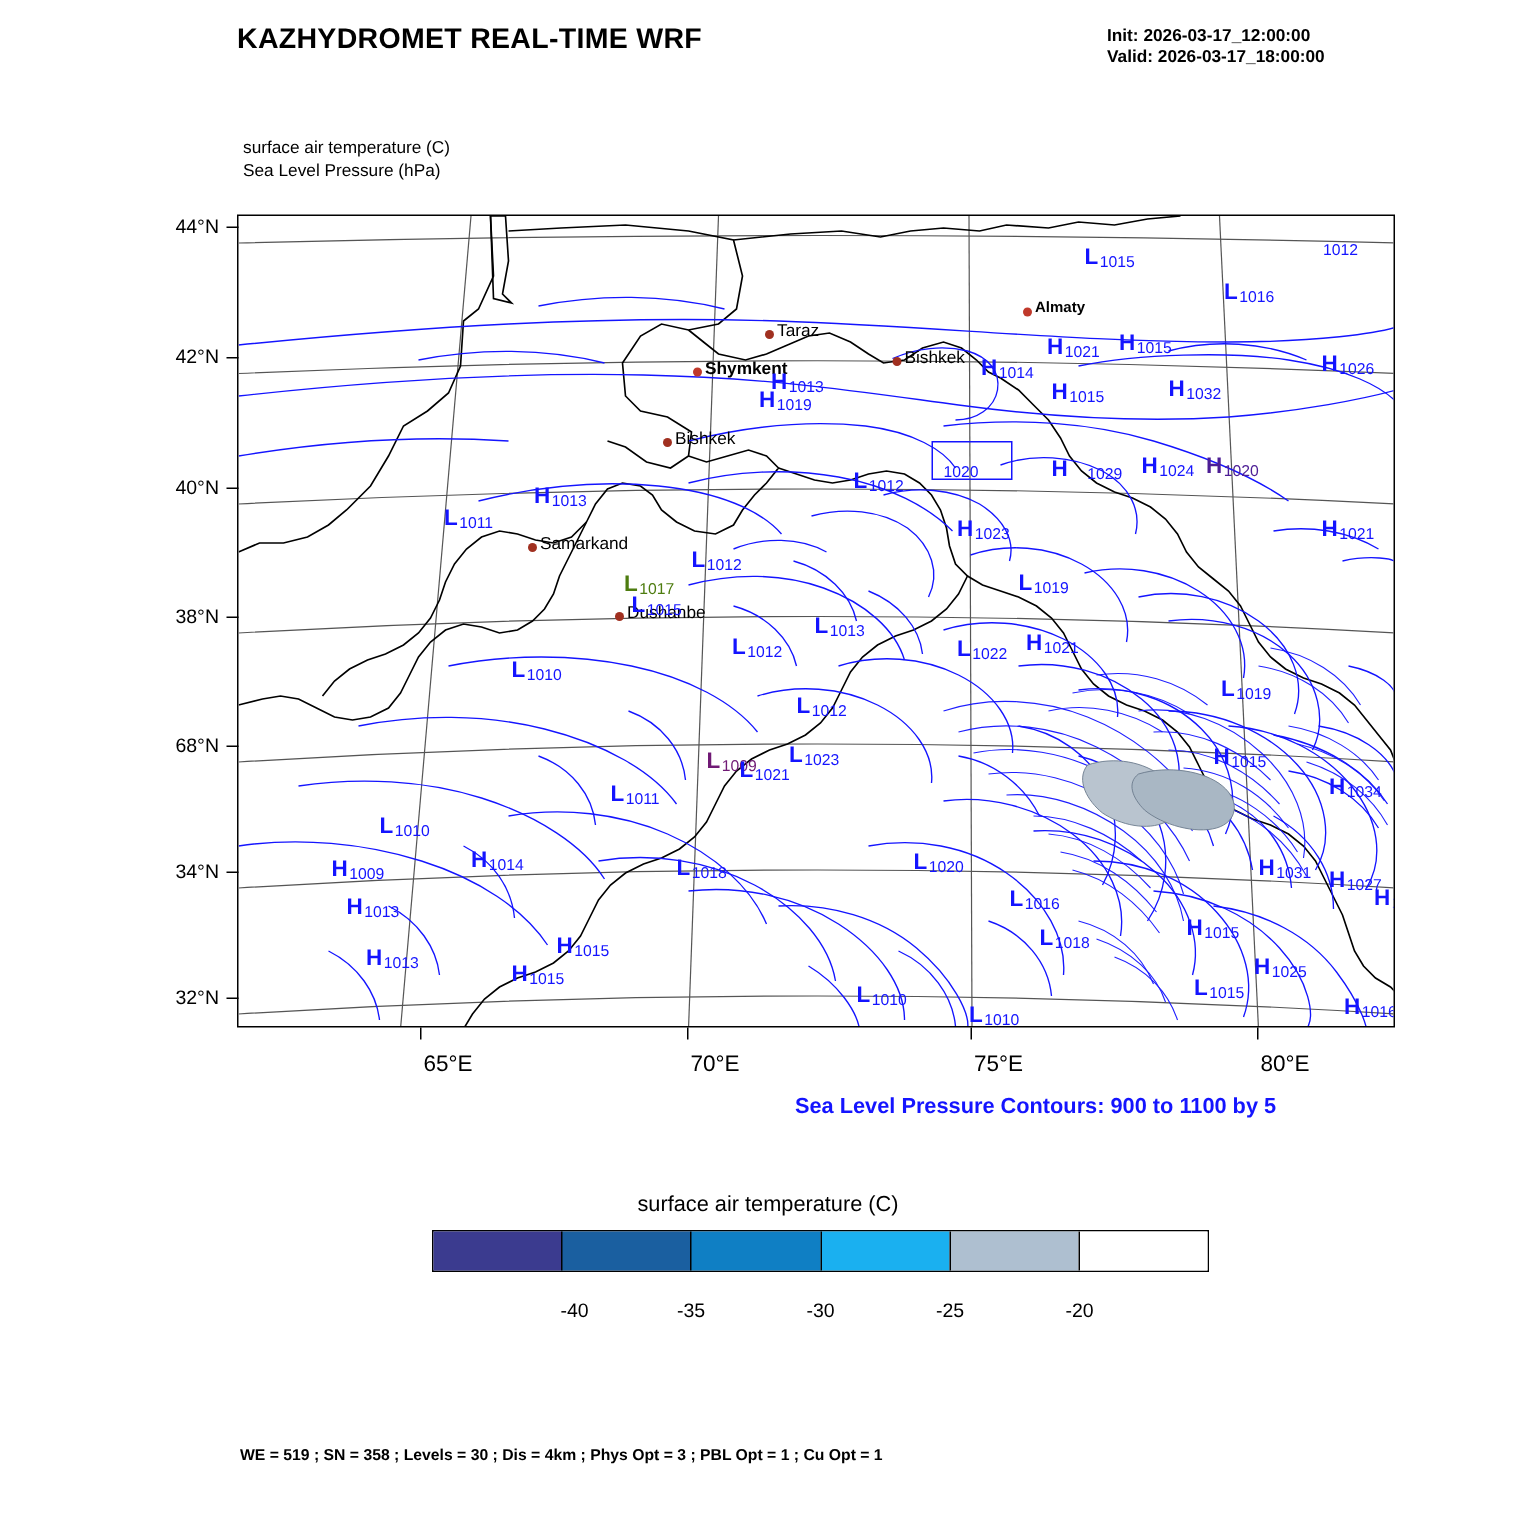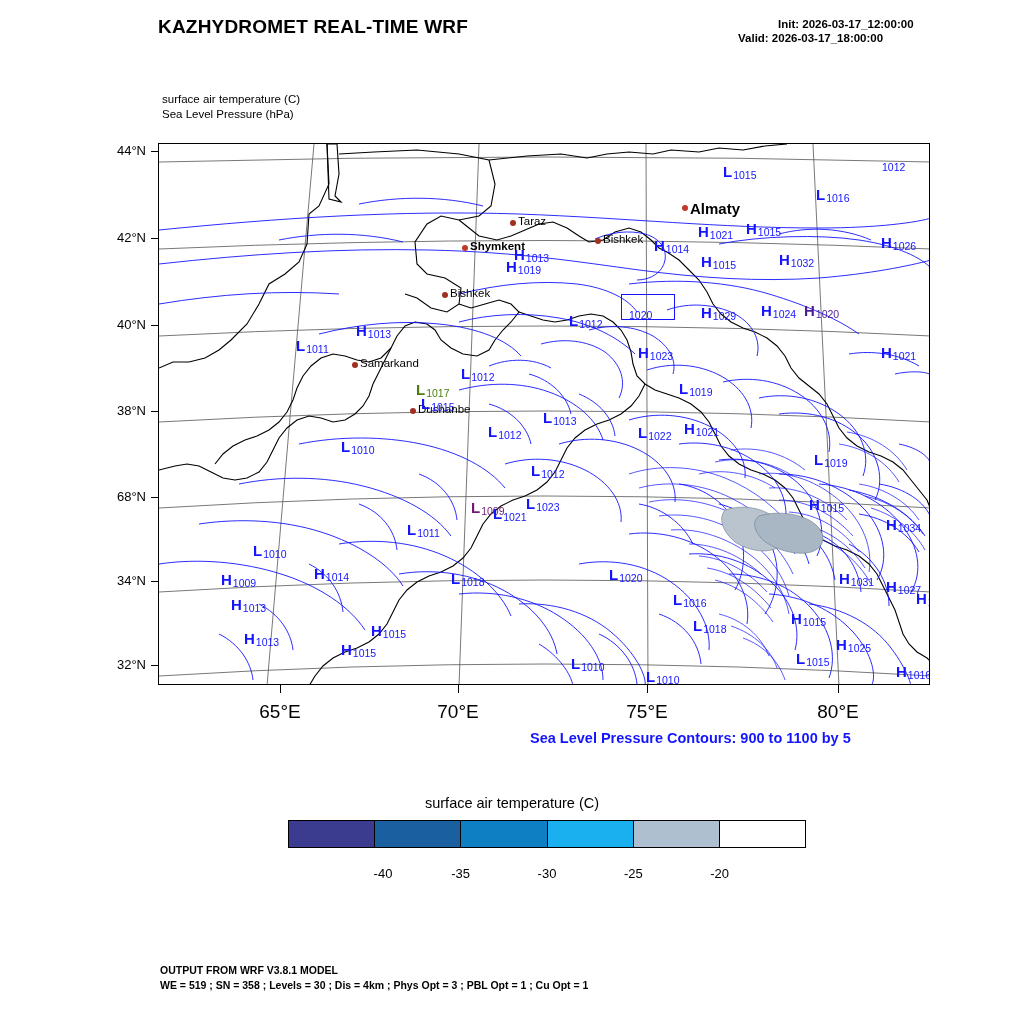--- a/index.html
+++ b/index.html
@@ -21,21 +21,21 @@
     left: 158px; top: 16px;
     font-size: 19px;
     font-weight: bold;
     letter-spacing: 0.2px;
   }
   #init-line, #valid-line {
     left: 738px;
     font-size: 11.5px;
     font-weight: bold;
   }
-  #init-line { top: 18px; margin-left: 40px; }
+  #init-line { top: 18px; }
   #valid-line { top: 32px; }
 
   #field-labels {
     left: 162px; top: 92px;
     font-size: 11.5px;
     line-height: 15px;
   }
 
   
   #map-wrap {
@@ -54,22 +54,22 @@
   #map-svg { position: absolute; left: 0; top: 0; }
 
   .lat-label {
     position: absolute;
     font-size: 13px;
     text-align: right;
     width: 70px;
   }
   .lon-label {
     position: absolute;
-    font-size: 19px;
-    text-align: center;
+    font-size: 15px;
+    text-align: right;
     width: 70px;
   }
   .tick {
     position: absolute;
     background: #000;
   }
 
   #contour-caption {
     left: 530px; top: 730px;
     font-size: 14.5px;
@@ -290,21 +290,21 @@
         <path d="M566,366 C584,360 604,364 616,374 C628,384 630,398 618,404
                  C606,410 588,406 576,398 C566,390 558,376 566,366 Z" fill="#b9c4cf" stroke="#6b7b8c" stroke-width="0.6"></path>
         <path d="M600,372 C620,366 644,370 656,380 C668,390 666,404 652,408
                  C638,412 616,406 604,396 C596,388 592,378 600,372 Z" fill="#a9b7c4" stroke="#6b7b8c" stroke-width="0.6"></path>
       </g>
 
     </svg>
 
     <div id="city-layer">
         <div class="abs" style="left: 523px; top: 61px; width: 6px; height: 6px; border-radius: 50%; background: rgb(192, 57, 43);"></div>
-        <div class="abs mtext" style="left: 531px; top: 56px; font-size: 15px; color: rgb(0, 0, 0); font-weight: bold; white-space: nowrap;">Almaty</div>
+        <div class="abs mtext" style="left: 531px; top: 56px; font-size: 10px; color: rgb(0, 0, 0); font-weight: bold; white-space: nowrap;">Almaty</div>
         <div class="abs" style="left: 351px; top: 76px; width: 6px; height: 6px; border-radius: 50%; background: rgb(160, 48, 32);"></div>
         <div class="abs mtext" style="left: 359px; top: 71px; font-size: 11.5px; color: rgb(0, 0, 0); white-space: nowrap;">Taraz</div>
         <div class="abs" style="left: 303px; top: 101px; width: 6px; height: 6px; border-radius: 50%; background: rgb(192, 57, 43);"></div>
         <div class="abs mtext" style="left: 311px; top: 96px; font-size: 11.5px; color: rgb(0, 0, 0); font-weight: bold; white-space: nowrap;">Shymkent</div>
         <div class="abs" style="left: 436px; top: 94px; width: 6px; height: 6px; border-radius: 50%; background: rgb(160, 48, 32);"></div>
         <div class="abs mtext" style="left: 444px; top: 89px; font-size: 11.5px; color: rgb(0, 0, 0); white-space: nowrap;">Bishkek</div>
         <div class="abs" style="left: 283px; top: 148px; width: 6px; height: 6px; border-radius: 50%; background: rgb(160, 48, 32);"></div>
         <div class="abs mtext" style="left: 291px; top: 143px; font-size: 11.5px; color: rgb(0, 0, 0); white-space: nowrap;">Bishkek</div>
         <div class="abs" style="left: 193px; top: 218px; width: 6px; height: 6px; border-radius: 50%; background: rgb(160, 48, 32);"></div>
         <div class="abs mtext" style="left: 201px; top: 213px; font-size: 11.5px; color: rgb(0, 0, 0); white-space: nowrap;">Samarkand</div>
@@ -321,21 +321,21 @@
         <div class="abs mtext" style="left: 722px; top: 91px; color: rgb(20, 20, 255); white-space: nowrap; line-height: 1;"><span style="font-size: 15px; font-weight: bold; vertical-align: top;">H</span><span style="font-size: 10.5px; vertical-align: bottom; margin-left: 1px;">1026</span></div>
         <div class="abs mtext" style="left: 495px; top: 94px; color: rgb(20, 20, 255); white-space: nowrap; line-height: 1;"><span style="font-size: 15px; font-weight: bold; vertical-align: top;">H</span><span style="font-size: 10.5px; vertical-align: bottom; margin-left: 1px;">1014</span></div>
         <div class="abs mtext" style="left: 355px; top: 103px; color: rgb(20, 20, 255); white-space: nowrap; line-height: 1;"><span style="font-size: 15px; font-weight: bold; vertical-align: top;">H</span><span style="font-size: 10.5px; vertical-align: bottom; margin-left: 1px;">1013</span></div>
         <div class="abs mtext" style="left: 347px; top: 115px; color: rgb(20, 20, 255); white-space: nowrap; line-height: 1;"><span style="font-size: 15px; font-weight: bold; vertical-align: top;">H</span><span style="font-size: 10.5px; vertical-align: bottom; margin-left: 1px;">1019</span></div>
         <div class="abs mtext" style="left: 542px; top: 110px; color: rgb(20, 20, 255); white-space: nowrap; line-height: 1;"><span style="font-size: 15px; font-weight: bold; vertical-align: top;">H</span><span style="font-size: 10.5px; vertical-align: bottom; margin-left: 1px;">1015</span></div>
         <div class="abs mtext" style="left: 620px; top: 108px; color: rgb(20, 20, 255); white-space: nowrap; line-height: 1;"><span style="font-size: 15px; font-weight: bold; vertical-align: top;">H</span><span style="font-size: 10.5px; vertical-align: bottom; margin-left: 1px;">1032</span></div>
         <div class="abs mtext" style="left: 197px; top: 179px; color: rgb(20, 20, 255); white-space: nowrap; line-height: 1;"><span style="font-size: 15px; font-weight: bold; vertical-align: top;">H</span><span style="font-size: 10.5px; vertical-align: bottom; margin-left: 1px;">1013</span></div>
         <div class="abs mtext" style="left: 137px; top: 194px; color: rgb(20, 20, 255); white-space: nowrap; line-height: 1;"><span style="font-size: 15px; font-weight: bold; vertical-align: top;">L</span><span style="font-size: 10.5px; vertical-align: bottom; margin-left: 1px;">1011</span></div>
         <div class="abs mtext" style="left: 410px; top: 169px; color: rgb(20, 20, 255); white-space: nowrap; line-height: 1;"><span style="font-size: 15px; font-weight: bold; vertical-align: top;">L</span><span style="font-size: 10.5px; vertical-align: bottom; margin-left: 1px;">1012</span></div>
         <div class="abs mtext" style="left: 469px; top: 160px; color: rgb(20, 20, 255); white-space: nowrap; line-height: 1;"><span style="font-size: 10.5px; vertical-align: bottom; margin-left: 1px;">1020</span></div>
-        <div class="abs mtext" style="left: 542px; top: 161px; color: rgb(20, 20, 255); white-space: nowrap; line-height: 1;"><span style="font-size: 15px; font-weight: bold; vertical-align: top;">H</span><span style="font-size: 10.5px; vertical-align: bottom; margin-left: 1px;">1029</span></div>
+        <div class="abs mtext" style="left: 542px; top: 161px; color: rgb(20, 20, 255); white-space: nowrap; line-height: 1;"><span style="font-size: 15px; font-weight: bold; vertical-align: top;">H</span><span style="font-size: 10.5px; vertical-align: bottom; margin-left: 13px;">1029</span></div>
         <div class="abs mtext" style="left: 602px; top: 159px; color: rgb(20, 20, 255); white-space: nowrap; line-height: 1;"><span style="font-size: 15px; font-weight: bold; vertical-align: top;">H</span><span style="font-size: 10.5px; vertical-align: bottom; margin-left: 1px;">1024</span></div>
         <div class="abs mtext" style="left: 645px; top: 159px; color: #4c1d95; white-space: nowrap; line-height: 1;"><span style="font-size: 15px; font-weight: bold; vertical-align: top;">H</span><span style="font-size: 10.5px; vertical-align: bottom; margin-left: 1px;">1020</span></div>
         <div class="abs mtext" style="left: 722px; top: 201px; color: rgb(20, 20, 255); white-space: nowrap; line-height: 1;"><span style="font-size: 15px; font-weight: bold; vertical-align: top;">H</span><span style="font-size: 10.5px; vertical-align: bottom; margin-left: 1px;">1021</span></div>
         <div class="abs mtext" style="left: 479px; top: 201px; color: rgb(20, 20, 255); white-space: nowrap; line-height: 1;"><span style="font-size: 15px; font-weight: bold; vertical-align: top;">H</span><span style="font-size: 10.5px; vertical-align: bottom; margin-left: 1px;">1023</span></div>
         <div class="abs mtext" style="left: 520px; top: 237px; color: rgb(20, 20, 255); white-space: nowrap; line-height: 1;"><span style="font-size: 15px; font-weight: bold; vertical-align: top;">L</span><span style="font-size: 10.5px; vertical-align: bottom; margin-left: 1px;">1019</span></div>
         <div class="abs mtext" style="left: 655px; top: 308px; color: rgb(20, 20, 255); white-space: nowrap; line-height: 1;"><span style="font-size: 15px; font-weight: bold; vertical-align: top;">L</span><span style="font-size: 10.5px; vertical-align: bottom; margin-left: 1px;">1019</span></div>
         <div class="abs mtext" style="left: 257px; top: 238px; color: #4d7c0f; white-space: nowrap; line-height: 1;"><span style="font-size: 15px; font-weight: bold; vertical-align: top;">L</span><span style="font-size: 10.5px; vertical-align: bottom; margin-left: 1px;">1017</span></div>
         <div class="abs mtext" style="left: 262px; top: 252px; color: rgb(20, 20, 255); white-space: nowrap; line-height: 1;"><span style="font-size: 15px; font-weight: bold; vertical-align: top;">L</span><span style="font-size: 10.5px; vertical-align: bottom; margin-left: 1px;">1015</span></div>
         <div class="abs mtext" style="left: 302px; top: 222px; color: rgb(20, 20, 255); white-space: nowrap; line-height: 1;"><span style="font-size: 15px; font-weight: bold; vertical-align: top;">L</span><span style="font-size: 10.5px; vertical-align: bottom; margin-left: 1px;">1012</span></div>
         <div class="abs mtext" style="left: 329px; top: 280px; color: rgb(20, 20, 255); white-space: nowrap; line-height: 1;"><span style="font-size: 15px; font-weight: bold; vertical-align: top;">L</span><span style="font-size: 10.5px; vertical-align: bottom; margin-left: 1px;">1012</span></div>
@@ -415,15 +415,14 @@
   </div>
 <div class="abs" id="cb-ticks">
     <span style="left: 95px;">-40</span>
     <span style="left: 172.667px;">-35</span>
     <span style="left: 259px;">-30</span>
     <span style="left: 345.333px;">-25</span>
     <span style="left: 431.667px;">-20</span>
   </div>
 
 <div class="abs" id="footer">
-  <div>OUTPUT FROM WRF V3.8.1 MODEL</div>
   <div>WE = 519 ; SN = 358 ; Levels = 30 ; Dis = 4km ; Phys Opt = 3 ; PBL Opt = 1 ; Cu Opt = 1</div>
 </div>
 
 </body></html>

